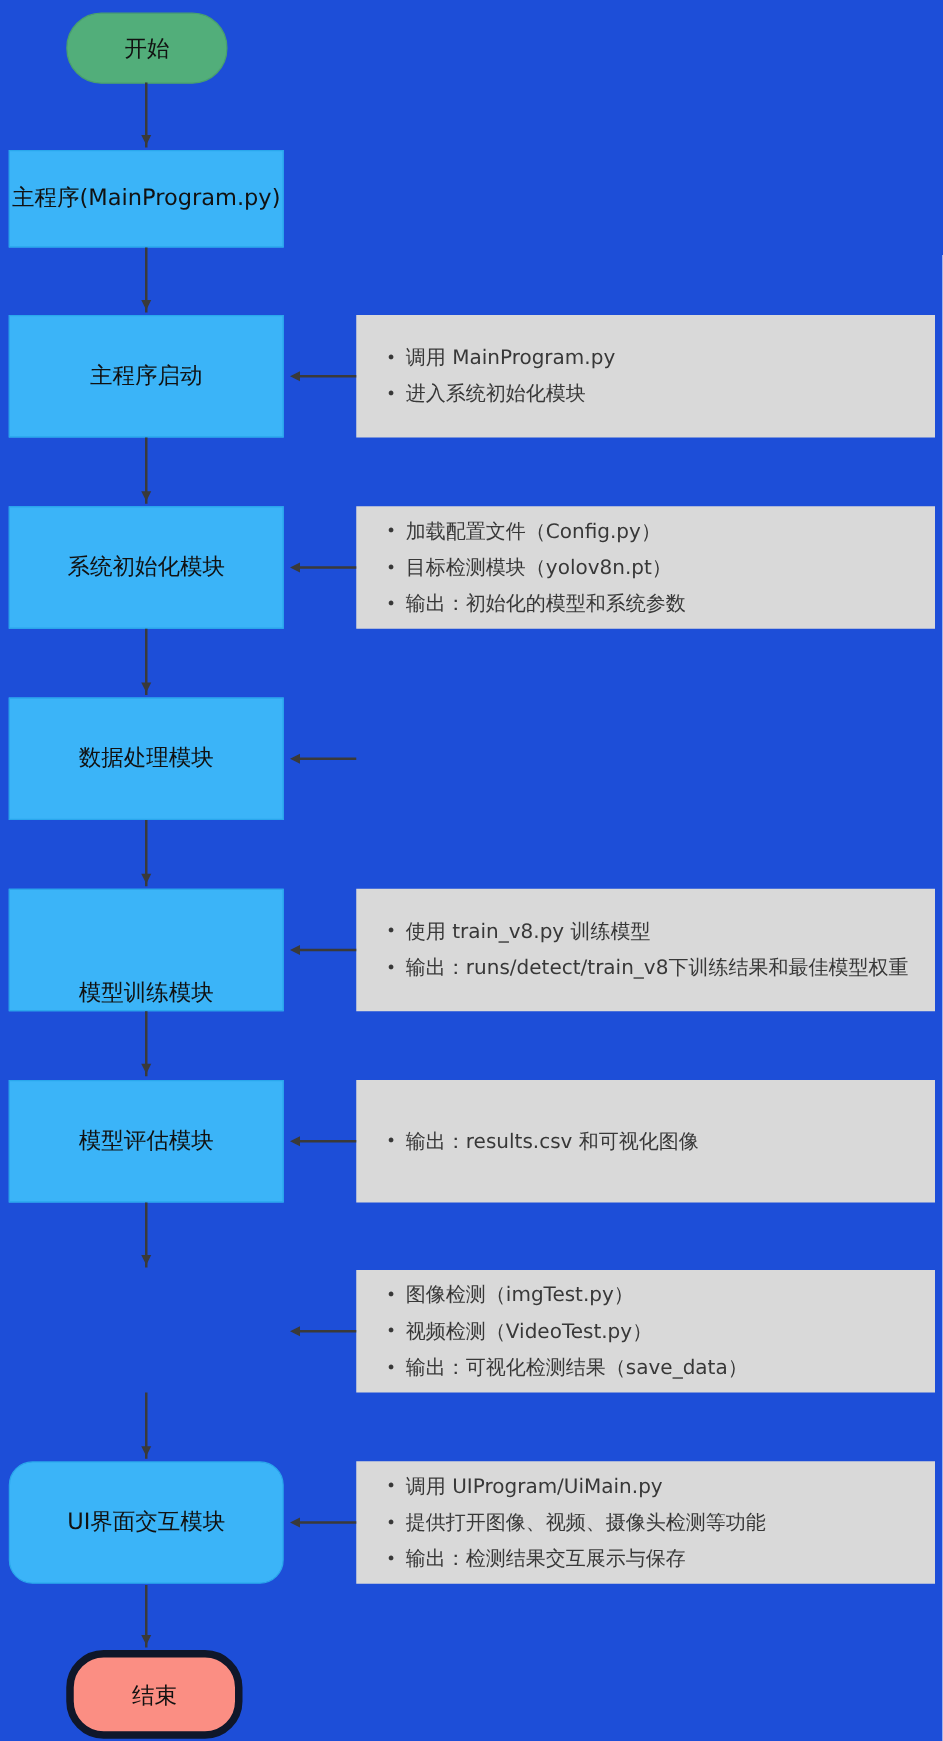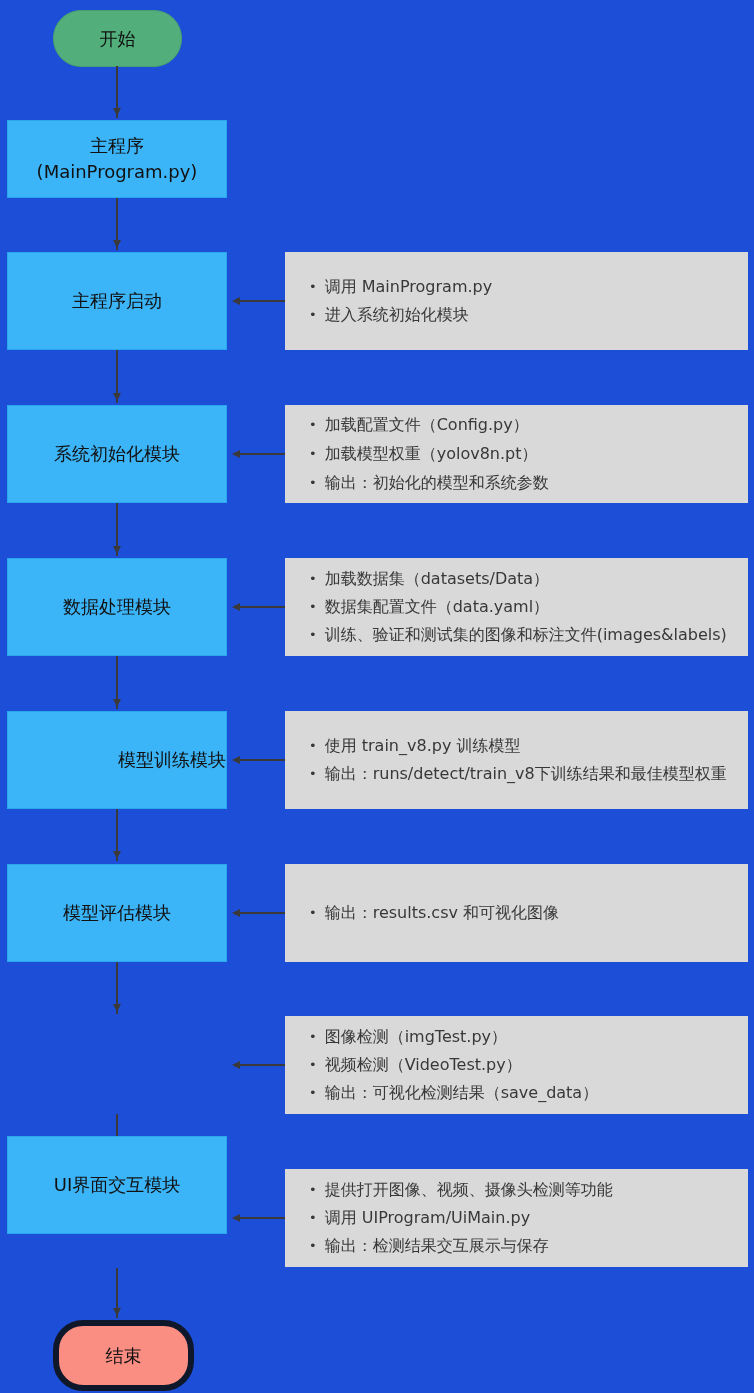--- a/index.html
+++ b/index.html
@@ -9,21 +9,21 @@
   
   .terminal{position:absolute;display:flex;align-items:center;justify-content:center;
     font-size:18px;color:#111;}
   .terminal.start{left:53px;top:10px;width:127px;height:55px;border-radius:28px;
     background:#52AE7A;border:1px solid #49A06E;}
   .terminal.end{left:53px;top:1320px;width:129px;height:59px;border-radius:30px;
     background:#FB8E83;border:6px solid #0f172a;}
 
   
   .process{position:absolute;left:7px;width:220px;height:98px;background:#3BB4F8;
-    border:1px solid #2AA7EC;display:flex;flex-direction:column;align-items:center;
+    border:1px solid #2AA7EC;display:flex;flex-direction:row;align-items:center;
     justify-content:center;font-size:18px;color:#111;text-align:center;line-height:26px;box-sizing:border-box;}
   .process.main{top:120px;height:78px;}
 
   
   .notebox{position:absolute;left:285px;width:463px;height:98px;background:#D9D9D9;
     display:flex;flex-direction:column;justify-content:center;box-sizing:border-box;
     padding:6px 8px 6px 24px;}
   .note{font-size:16px;color:#383838;line-height:27px;white-space:nowrap;}
   .note::before{content:"•";margin-right:8px;font-size:13px;position:relative;top:-1px;}
 
@@ -61,33 +61,28 @@
     <div class="note">进入系统初始化模块</div>
   </div>
   <div class="harrow" style="top:300px;"></div>
   <div class="varrow" style="top:350px;height:53px;"></div>
 
   <div class="process" style="top:405px;">
     <span>系统初始化模块</span>
   </div>
   <div class="notebox" style="top:405px;justify-content:space-between;">
     <div class="note">加载配置文件（Config.py）</div>
-    <div class="note">加载模型权重（yolov8n.pt）</div>
+    <div class="note">目标检测模块（yolov8n.pt）</div>
     <div class="note">输出：初始化的模型和系统参数</div>
   </div>
   <div class="harrow" style="top:453px;"></div>
   <div class="varrow" style="top:503px;height:53px;"></div>
 
   <div class="process" style="top:558px;">
     <span>数据处理模块</span>
-  </div>
-  <div class="notebox" style="top:558px;">
-    <div class="note">加载数据集（datasets/Data）</div>
-    <div class="note">数据集配置文件（data.yaml）</div>
-    <div class="note">训练、验证和测试集的图像和标注文件(images&amp;labels)</div>
   </div>
   <div class="harrow" style="top:606px;"></div>
   <div class="varrow" style="top:656px;height:53px;"></div>
 
   <div class="process" style="top:711px;align-items:flex-end;">
     <span>模型训练模块</span>
   </div>
   <div class="notebox" style="top:711px;">
     <div class="note">使用 train_v8.py 训练模型</div>
     <div class="note">输出：runs/detect/train_v8下训练结果和最佳模型权重</div>
@@ -105,26 +100,26 @@
   <div class="varrow" style="top:962px;height:52px;"></div>
 
   <div class="notebox" style="top:1016px;">
     <div class="note">图像检测（imgTest.py）</div>
     <div class="note">视频检测（VideoTest.py）</div>
     <div class="note">输出：可视化检测结果（save_data）</div>
   </div>
   <div class="harrow" style="top:1064px;"></div>
   <div class="varrow" style="top:1114px;height:53px;"></div>
 
-  <div class="process" style="top:1136px;">
+  <div class="process" style="top:1169px;border-radius:19px;">
     <span>UI界面交互模块</span>
   </div>
   <div class="notebox" style="top:1169px;">
+    <div class="note">调用 UIProgram/UiMain.py</div>
     <div class="note">提供打开图像、视频、摄像头检测等功能</div>
-    <div class="note">调用 UIProgram/UiMain.py</div>
     <div class="note">输出：检测结果交互展示与保存</div>
   </div>
   <div class="harrow" style="top:1217px;"></div>
   <div class="varrow" style="top:1268px;height:50px;"></div>
 
   <div class="terminal end">
     <span>结束</span>
   </div>
 
 </div>

